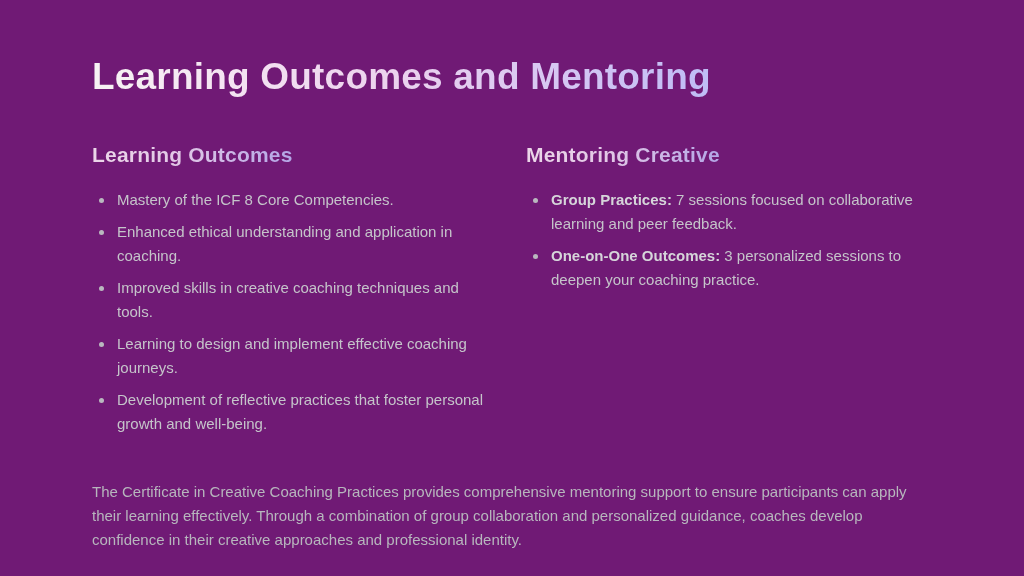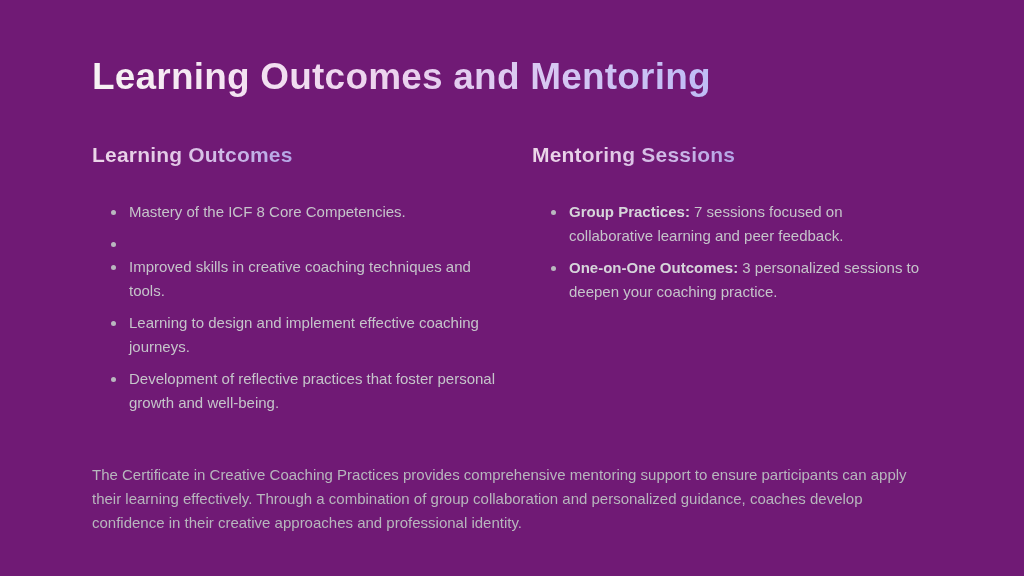--- a/index.html
+++ b/index.html
@@ -25,36 +25,36 @@
     letter-spacing: 0.2px;
     line-height: 1.1;
     background: linear-gradient(90deg, #f7f3f4 0%, #f4e4f2 22%, #ecd2ee 48%, #d9c8f2 72%, #bfbcf6 100%);
     -webkit-background-clip: text;
     background-clip: text;
     color: transparent;
   }
   .columns {
     display: grid;
     grid-template-columns: 420px 1fr;
-    column-gap: 20px;
+    column-gap: 14px;
   }
   .section-heading {
     display: inline-block;
     margin: 0 0 21px 0;
     font-size: 21px;
     font-weight: 600;
     letter-spacing: 0.2px;
     background: linear-gradient(90deg, #ecd7e9 0%, #e2c8e6 42%, #b3a5e6 100%);
     -webkit-background-clip: text;
     background-clip: text;
     color: transparent;
   }
   ul.bullets {
     list-style: none;
-    margin: 12px;
+    margin: 0;
     padding: 0;
   }
   ul.bullets li {
     display: flex;
     align-items: flex-start;
     margin: 0 0 8px 0;
     font-size: 15px;
     line-height: 24px;
     color: #c5c4ca;
   }
@@ -92,38 +92,39 @@
 
     <div class="col col-left">
       <h2 class="section-heading">Learning Outcomes</h2>
       <ul class="bullets">
         <li>
           <span class="dot"></span>
           <span class="li-text">Mastery of the ICF 8 Core Competencies.</span>
         </li>
         <li>
           <span class="dot"></span>
+          <span class="li-text">Enhanced ethical understanding and application in coaching.</span>
         </li>
         <li>
           <span class="dot"></span>
           <span class="li-text">Improved skills in creative coaching techniques and tools.</span>
         </li>
         <li>
           <span class="dot"></span>
           <span class="li-text">Learning to design and implement effective coaching journeys.</span>
         </li>
         <li>
           <span class="dot"></span>
           <span class="li-text">Development of reflective practices that foster personal growth and well-being.</span>
         </li>
       </ul>
     </div>
 
     <div class="col col-right">
-      <h2 class="section-heading">Mentoring Sessions</h2>
+      <h2 class="section-heading">Mentoring Creative</h2>
       <ul class="bullets">
         <li>
           <span class="dot"></span>
           <span class="li-text"><span class="li-label">Group Practices:</span> <span>7 sessions focused on collaborative learning and peer feedback.</span></span>
         </li>
         <li>
           <span class="dot"></span>
           <span class="li-text"><span class="li-label">One-on-One Outcomes:</span> <span>3 personalized sessions to deepen your coaching practice.</span></span>
         </li>
       </ul>

